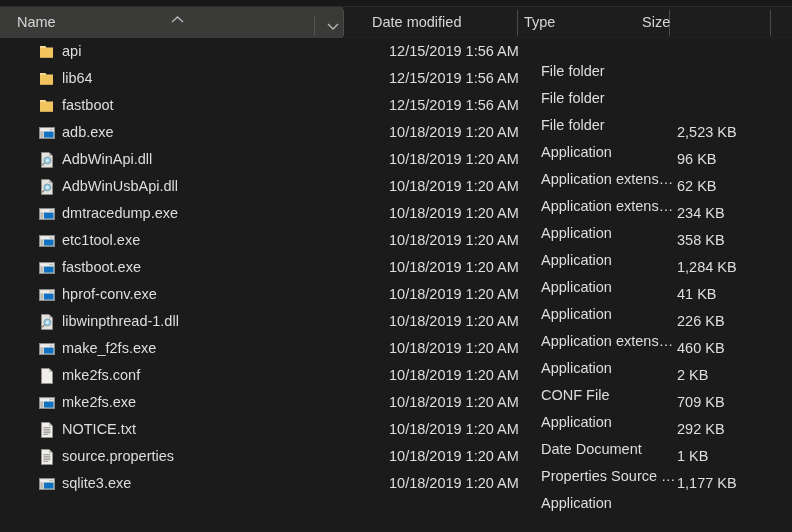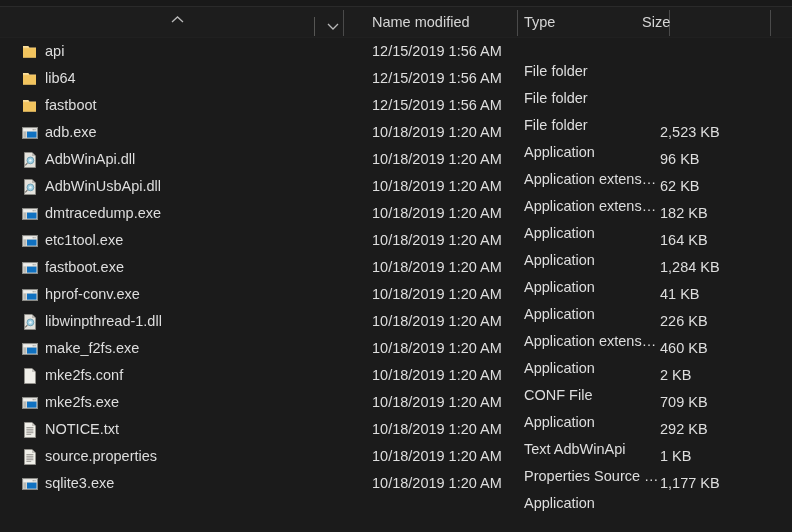--- a/index.html
+++ b/index.html
@@ -102,20 +102,21 @@
     z-index: 3;
   }
 
   
   .file-list {
     position: absolute;
     top: 38px; left: 0;
     width: 792px;
     height: 494px;
     background: #1b1b1b;
+    padding-left: 17px;
   }
 
   .row {
     position: relative;
     height: 27px;
     width: 792px;
   }
 
   .cell {
     position: absolute;
@@ -145,39 +146,42 @@
 </style>
 </head>
 <body>
 
 <div id="explorer">
 
   <div class="top-strip"></div>
 
   <div class="col-header">
 
+    <div class="col-head name">
+      <span>Name</span>
+    </div>
 
     <div class="sort-caret">
       <svg width="13" height="9" viewBox="0 0 13 9">
         <path d="M1 7 L6.5 2 L12 7" fill="none" stroke="#b9b9b9" stroke-width="1.3"></path>
       </svg>
     </div>
 
     <div class="name-divider"></div>
 
     <div class="name-chevron">
       <svg width="20" height="24" viewBox="0 0 20 24">
         <path d="M5 10 L10 15 L15 10" fill="none" stroke="#b9b9b9" stroke-width="1.3"></path>
       </svg>
     </div>
 
     <div class="col-sep" style="left:343px;"></div>
 
     <div class="col-head date">
-      <span>Name modified</span>
+      <span>Date modified</span>
     </div>
 
     <div class="col-sep" style="left:517px;"></div>
 
     <div class="col-head type">
       <span>Type</span>
     </div>
 
     <div class="col-sep" style="left:669px;"></div>
 
@@ -281,37 +285,37 @@
             <rect x="2.5" y="4.5" width="13" height="2.6" fill="#efeeea"></rect>
             <circle cx="12.2" cy="5.8" r="0.7" fill="#9a9a96"></circle>
             <circle cx="14" cy="5.8" r="0.7" fill="#9a9a96"></circle>
             <rect x="2.5" y="7.6" width="2.6" height="6" fill="#b9b9b4"></rect>
             <rect x="6" y="7.6" width="9.5" height="6" fill="#1071c0"></rect>
           </svg>
         </span>
         <div class="cell name">dmtracedump.exe</div>
         <div class="cell date">10/18/2019 1:20 AM</div>
         <div class="cell type">Application</div>
-        <div class="cell size">182 KB</div>
+        <div class="cell size">234 KB</div>
       </div>
       <div class="row">
         <span class="icon">
           <svg width="18" height="18" viewBox="0 0 18 18">
             <rect x="1.5" y="3.5" width="15" height="11" fill="#d8d8d4" stroke="#8a8a86" stroke-width="1"></rect>
             <rect x="2.5" y="4.5" width="13" height="2.6" fill="#efeeea"></rect>
             <circle cx="12.2" cy="5.8" r="0.7" fill="#9a9a96"></circle>
             <circle cx="14" cy="5.8" r="0.7" fill="#9a9a96"></circle>
             <rect x="2.5" y="7.6" width="2.6" height="6" fill="#b9b9b4"></rect>
             <rect x="6" y="7.6" width="9.5" height="6" fill="#1071c0"></rect>
           </svg>
         </span>
         <div class="cell name">etc1tool.exe</div>
         <div class="cell date">10/18/2019 1:20 AM</div>
         <div class="cell type">Application</div>
-        <div class="cell size">164 KB</div>
+        <div class="cell size">358 KB</div>
       </div>
       <div class="row">
         <span class="icon">
           <svg width="18" height="18" viewBox="0 0 18 18">
             <rect x="1.5" y="3.5" width="15" height="11" fill="#d8d8d4" stroke="#8a8a86" stroke-width="1"></rect>
             <rect x="2.5" y="4.5" width="13" height="2.6" fill="#efeeea"></rect>
             <circle cx="12.2" cy="5.8" r="0.7" fill="#9a9a96"></circle>
             <circle cx="14" cy="5.8" r="0.7" fill="#9a9a96"></circle>
             <rect x="2.5" y="7.6" width="2.6" height="6" fill="#b9b9b4"></rect>
             <rect x="6" y="7.6" width="9.5" height="6" fill="#1071c0"></rect>
@@ -406,21 +410,21 @@
               <path d="M5.4 6.6 H12.4"></path>
               <path d="M5.4 8.3 H12.4"></path>
               <path d="M5.4 10 H12.4"></path>
               <path d="M5.4 11.7 H12.4"></path>
               <path d="M5.4 13.4 H10.2"></path>
             </g>
           </svg>
         </span>
         <div class="cell name">NOTICE.txt</div>
         <div class="cell date">10/18/2019 1:20 AM</div>
-        <div class="cell type">Text AdbWinApi</div>
+        <div class="cell type">Date Document</div>
         <div class="cell size">292 KB</div>
       </div>
       <div class="row">
         <span class="icon">
           <svg width="18" height="18" viewBox="0 0 18 18">
             <path d="M3.5 1.5 H11 L14.5 5 V16.5 H3.5 Z" fill="#f0efe9" stroke="#93918c" stroke-width="0.9"></path>
             <path d="M11 1.5 L14.5 5 H11 Z" fill="#c4c2bc"></path>
             <g stroke="#84827d" stroke-width="0.8">
               <path d="M5.4 6.6 H12.4"></path>
               <path d="M5.4 8.3 H12.4"></path>

